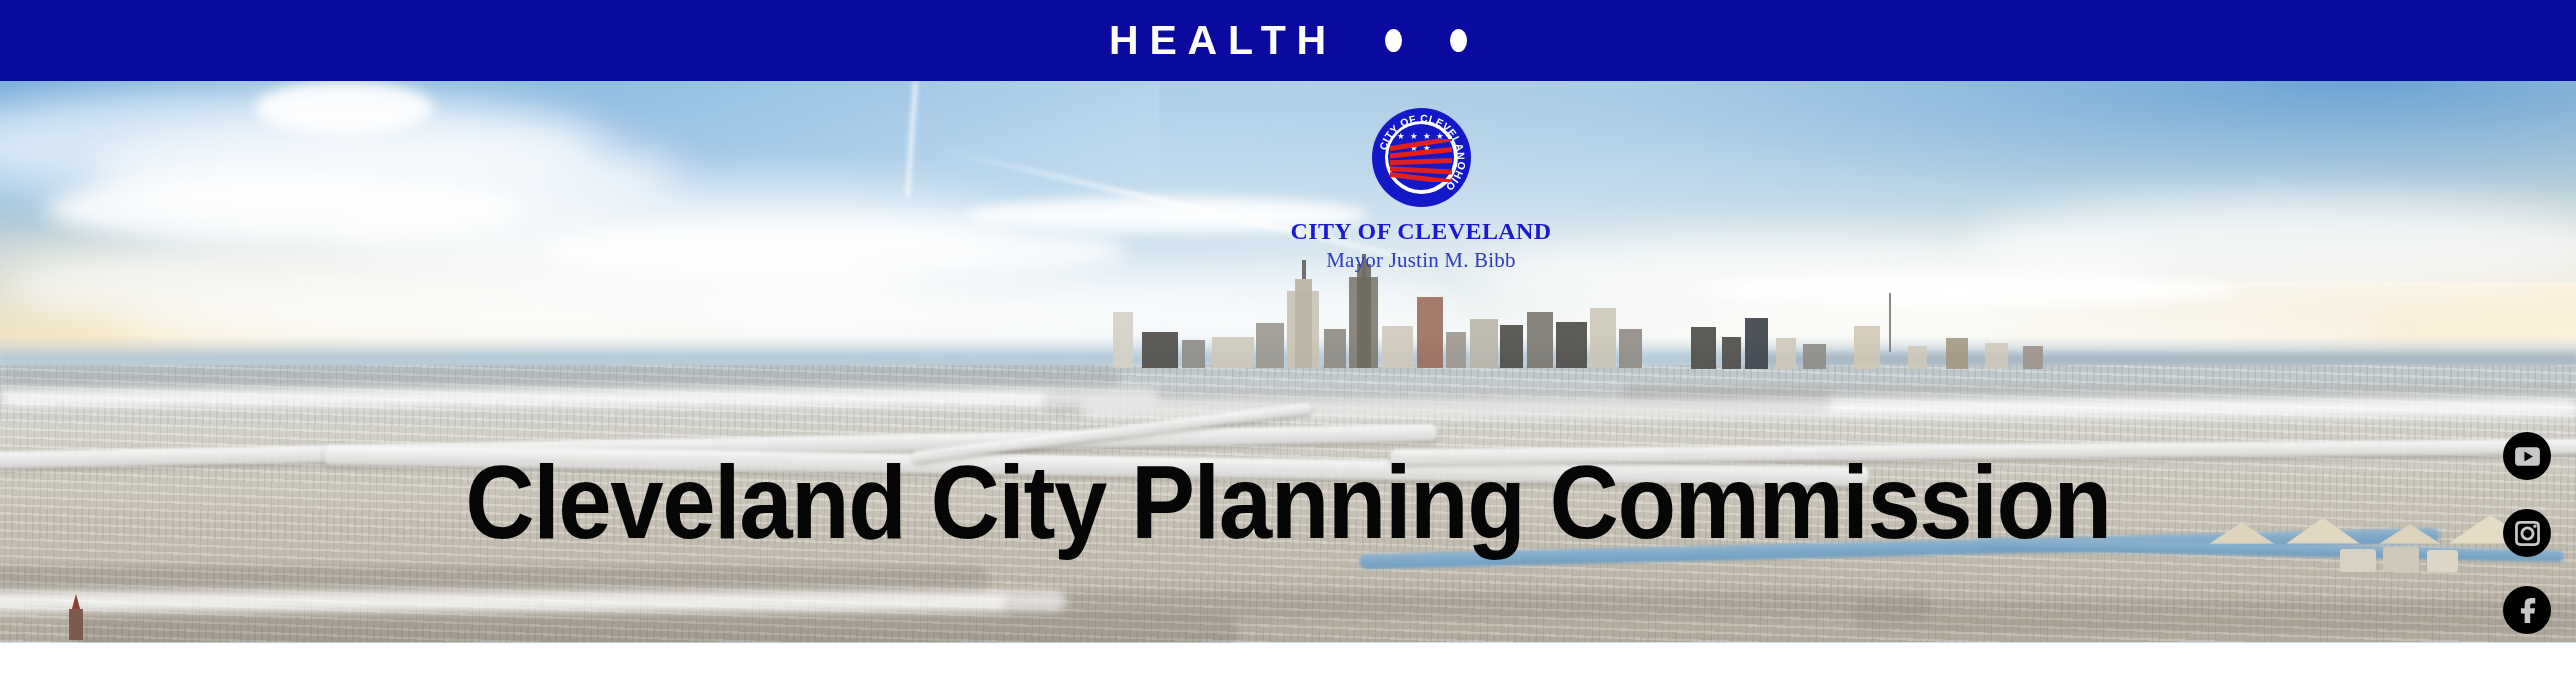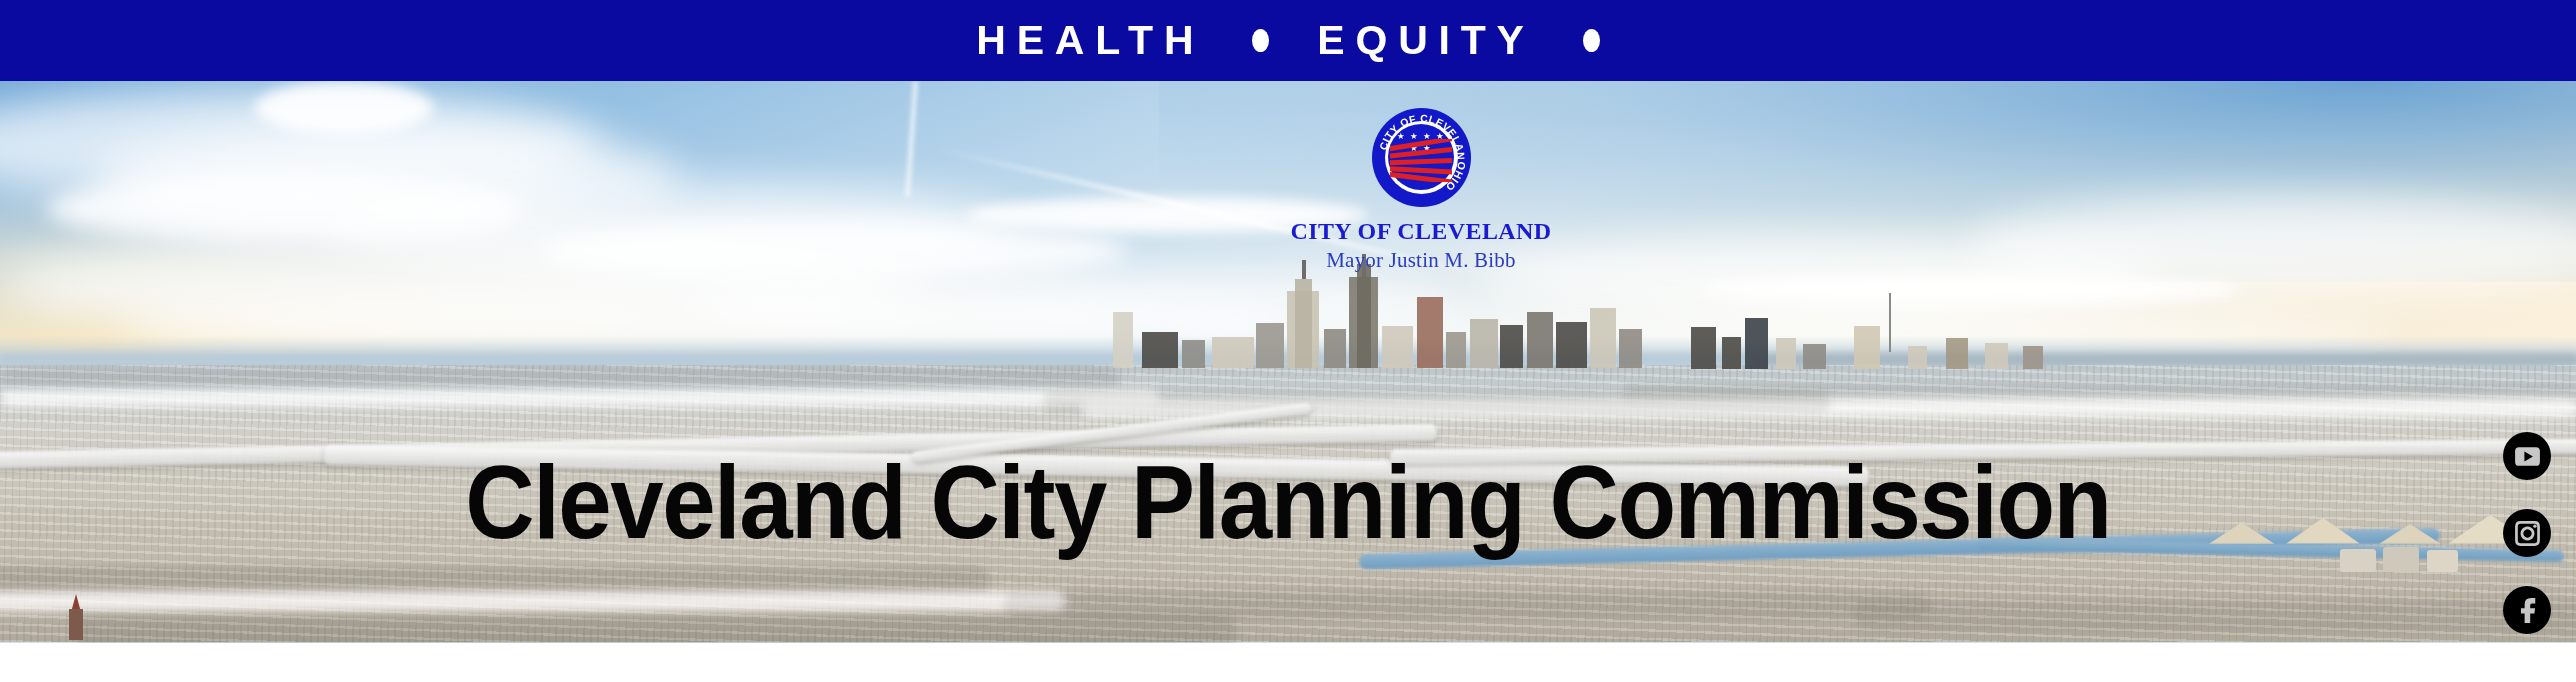--- a/index.html
+++ b/index.html
@@ -243,21 +243,20 @@
   }
 </style>
 </head>
 <body>
 
 <div id="page">
 
   <div id="tagline-bar">
     <span class="tagline-word">HEALTH</span>
     <span class="tagline-dot"></span>
-    <span class="tagline-word">EQUITY</span>
     <span class="tagline-dot"></span>
   </div>
 
   <div id="photo">
 
     <div class="sky"></div>
     <div class="sky-warm"></div>
     <div class="sky-blue-tr"></div>
 
     <div class="cloud soft" style="left:-93px; top:7.7px; width:695px; height:116px;"></div>

